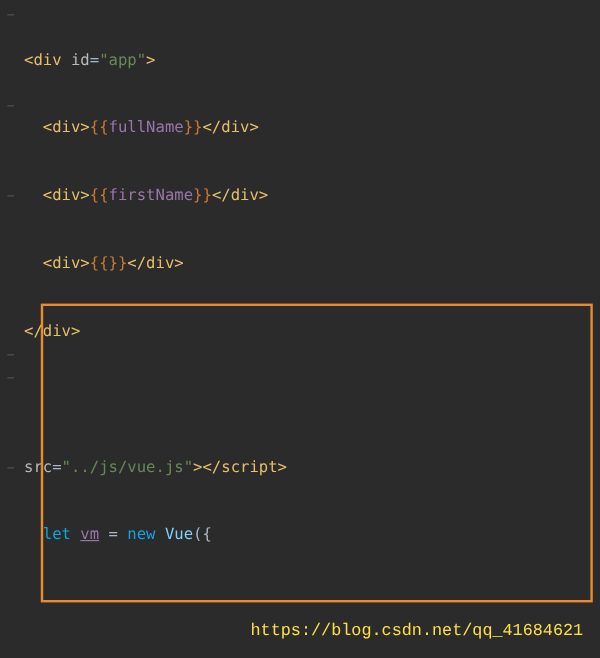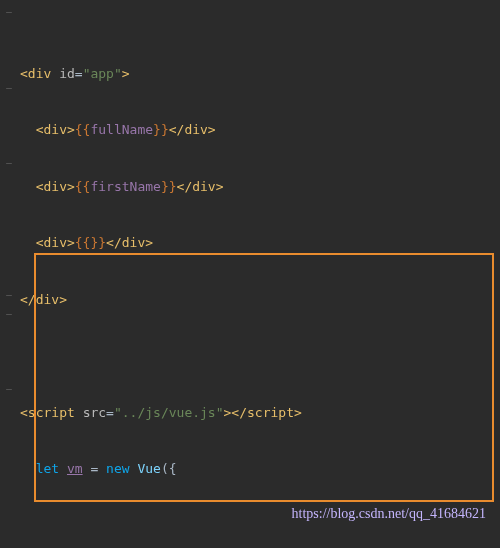--- a/index.html
+++ b/index.html
@@ -30,21 +30,20 @@
 .gutter .fold {
   height: 18.85px;
   display: flex;
   align-items: center;
   justify-content: center;
 }
 .code {
   padding: 4px 0 0 2px;
   white-space: pre;
   position: relative;
-  margin-top: 23px;
 }
 .line { height: 18.85px; display:flex; align-items:center;}
 .c-default { color: #7dd3fc; }
 .c-tag { color: #e8bf6a; }
 .c-attr { color: #bababa; }
 .c-string { color: #6a8759; }
 .c-mustache { color: #cc7832; }
 .c-var { color: #9876aa; }
 .c-keyword { color: #0ea5e9; }
 .c-punct { color: #a9b7c6; }
@@ -52,24 +51,24 @@
   position: absolute;
   border: 2px solid #e98c2e;
   left: 34px;
   top: 253px;
   width: 456px;
   height: 245px;
   pointer-events: none;
 }
 .watermark {
   position: absolute;
-  bottom: 24px;
+  bottom: 12px;
   right: 14px;
-  color: #c4b5fd;
-  font-family: Liberation Serif, serif;
+  color: #fde047;
+  font-family: Liberation Mono, monospace;
   font-size: 14px;
 }
 </style>
 </head>
 <body>
 
 <div class="editor">
   <div class="gutter">
     <div class="fold">−</div>
     <div class="fold"></div>
@@ -101,21 +100,21 @@
     <div class="fold"></div>
   </div>
 
   <div class="code">
     <div class="line"><span class="c-tag">&lt;div </span><span class="c-attr">id</span><span class="c-punct">=</span><span class="c-string">"app"</span><span class="c-tag">&gt;</span></div>
     <div class="line"><span class="c-tag">  &lt;div&gt;</span><span class="c-mustache">{{</span><span class="c-var">fullName</span><span class="c-mustache">}}</span><span class="c-tag">&lt;/div&gt;</span></div>
     <div class="line"><span class="c-tag">  &lt;div&gt;</span><span class="c-mustache">{{</span><span class="c-var">firstName</span><span class="c-mustache">}}</span><span class="c-tag">&lt;/div&gt;</span></div>
     <div class="line"><span class="c-tag">  &lt;div&gt;</span><span class="c-mustache">{{</span><span class="c-mustache">}}</span><span class="c-tag">&lt;/div&gt;</span></div>
     <div class="line"><span class="c-tag">&lt;/div&gt;</span></div>
     <div class="line"><span></span></div>
-    <div class="line"><span class="c-tag">&lt;script </span><span class="c-attr">src</span><span class="c-punct">=</span><span class="c-string">"../js/vue.js"</span><span class="c-tag">&gt;&lt;/</span><span class="c-tag">script</span><span class="c-tag">&gt;</span></div>
+    <div class="line"><span class="c-attr">src</span><span class="c-punct">=</span><span class="c-string">"../js/vue.js"</span><span class="c-tag">&gt;&lt;/</span><span class="c-tag">script</span><span class="c-tag">&gt;</span></div>
     <div class="line"><span>  </span><span class="c-keyword">let </span><span class="c-var" style="text-decoration:underline">vm</span><span class="c-punct"> = </span><span class="c-keyword">new </span><span class="c-default">Vue</span><span class="c-punct">({</span></div>
     
     
     
     
     
     
     
     
     

